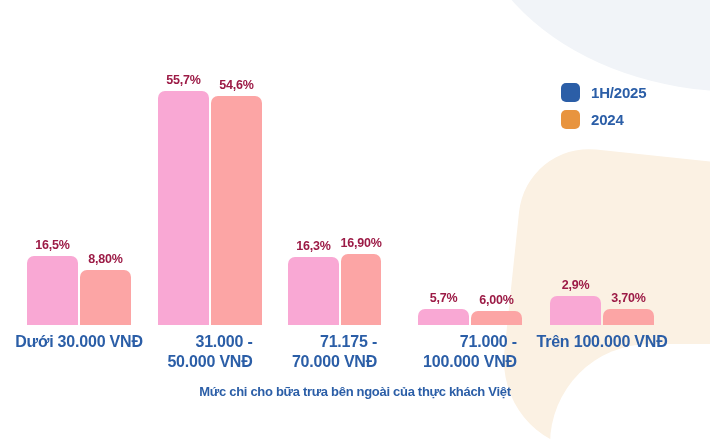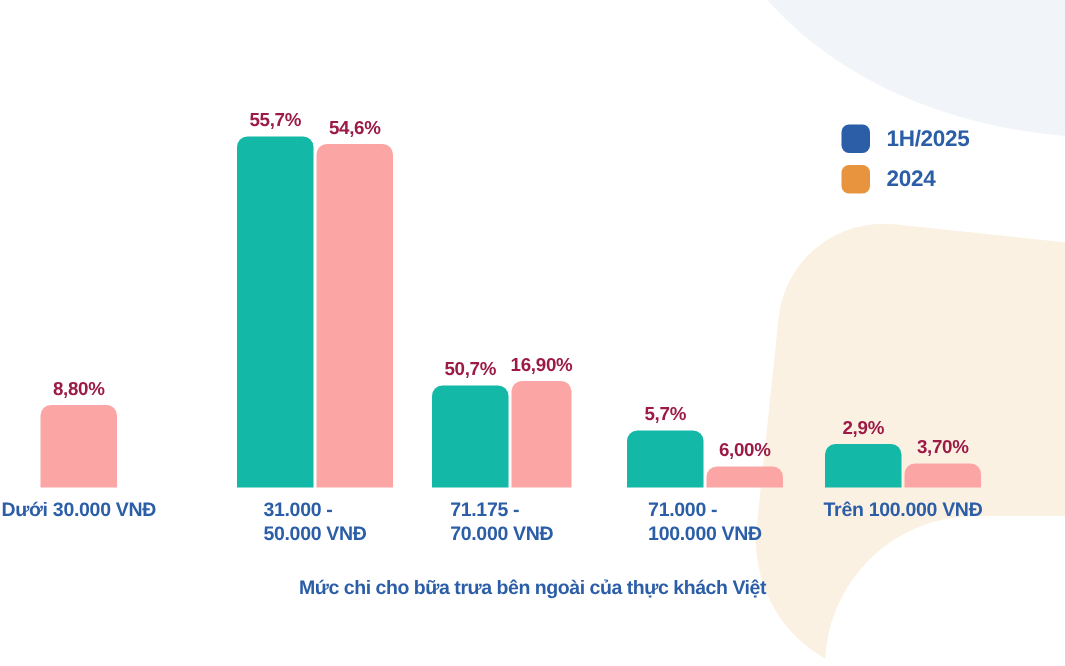--- a/index.html
+++ b/index.html
@@ -47,21 +47,21 @@
   }
 
   .group { position:absolute; bottom:119px; }           
   .bars  { position:relative; height:260px; display:flex; align-items:flex-end; gap:2px; }
 
   .bar {
     position:relative;
     width:51px;
     border-radius:7px 7px 0 0;
   }
-  .bar.s2025 { background:#14b8a6; }
+  .bar.s2025 { background:#f9a8d4; }
   .bar.s2024 { background:#fca5a5; }
 
   .bar-value {
     position:absolute;
     left:50%;
     transform:translateX(-50%);
     bottom:100%;
     margin-bottom:4px;
     white-space:nowrap;
     color:#9C1B46;
@@ -69,25 +69,25 @@
     font-size:12.5px;
     letter-spacing:-0.2px;
   }
 
   .cat-label {
     position:absolute;
     top:100%;
     margin-top:7px;
     left:50%;
     transform:translateX(-50%);
-    text-align:left;
+    text-align:right;
     white-space:nowrap;
     color:#2B5EA7;
     font-weight:bold;
-    font-size:13px;
+    font-size:16px;
     line-height:1.25;
     letter-spacing:-0.2px;
   }
 
   
   #legend {
     position:absolute;
     left:561px; top:83px;
     display:flex;
     flex-direction:column;
@@ -120,20 +120,23 @@
 
 <div id="stage">
 
   <div class="deco" id="deco-topright"></div>
   <div class="deco" id="deco-cream"></div>
   <div class="deco" id="deco-cream-notch"></div>
 
   <div id="plot">
       <div class="group" style="left: 27px;">
         <div class="bars">
+          <div class="bar s2025" style="height: 69.1935px; width: 51px;">
+            <span class="bar-value">16,5%</span>
+          </div>
           <div class="bar s2024" style="height: 55px; width: 51px;">
             <span class="bar-value">8,80%</span>
           </div>
           <div class="cat-label">
             <div>Dưới 30.000 VNĐ</div>
           </div>
         </div>
       </div>
       <div class="group" style="left: 158px;">
         <div class="bars">
@@ -145,34 +148,34 @@
           </div>
           <div class="cat-label">
             <div>31.000 -</div>
             <div>50.000 VNĐ</div>
           </div>
         </div>
       </div>
       <div class="group" style="left: 288px;">
         <div class="bars">
           <div class="bar s2025" style="height: 68.3548px; width: 51px;">
-            <span class="bar-value">50,7%</span>
+            <span class="bar-value">16,3%</span>
           </div>
           <div class="bar s2024" style="height: 70.871px; width: 40px;">
             <span class="bar-value">16,90%</span>
           </div>
           <div class="cat-label">
             <div>71.175 -</div>
             <div>70.000 VNĐ</div>
           </div>
         </div>
       </div>
       <div class="group" style="left: 418px;">
         <div class="bars">
-          <div class="bar s2025" style="height: 38px; width: 51px; text-align: center;">
+          <div class="bar s2025" style="height: 16px; width: 51px; text-align: center;">
             <span class="bar-value">5,7%</span>
           </div>
           <div class="bar s2024" style="height: 14px; width: 51px;">
             <span class="bar-value">6,00%</span>
           </div>
           <div class="cat-label">
             <div>71.000 -</div>
             <div>100.000 VNĐ</div>
           </div>
         </div>

